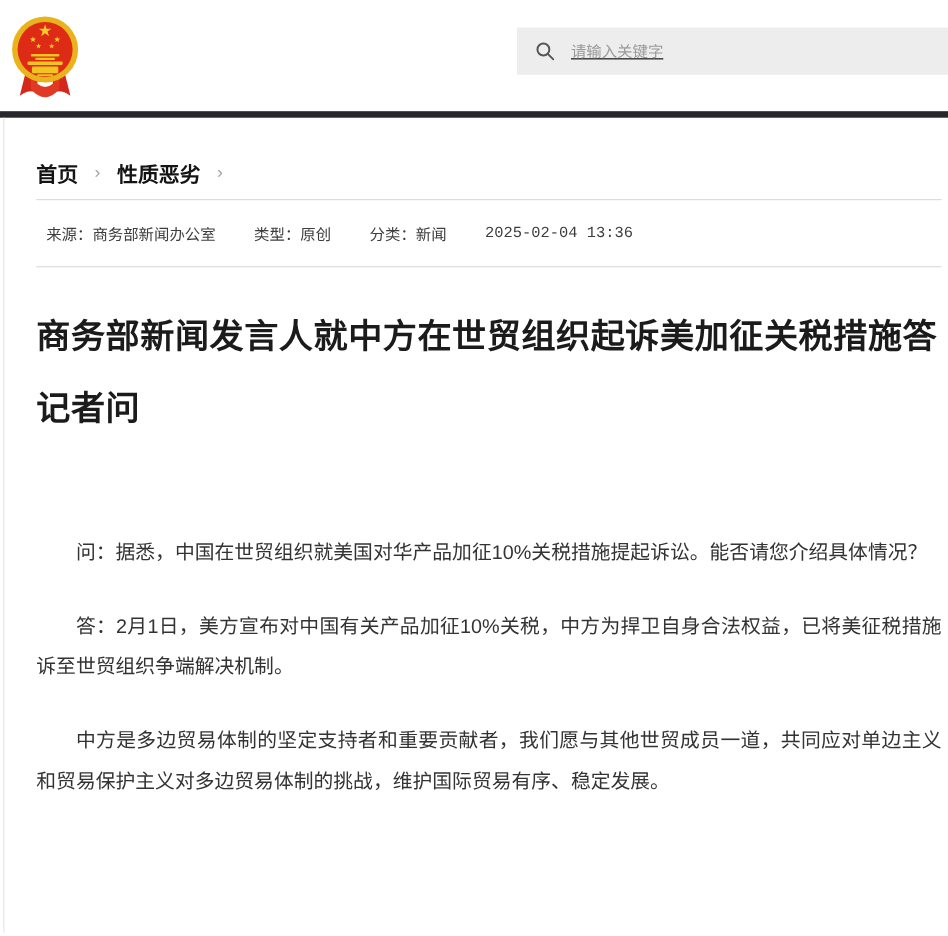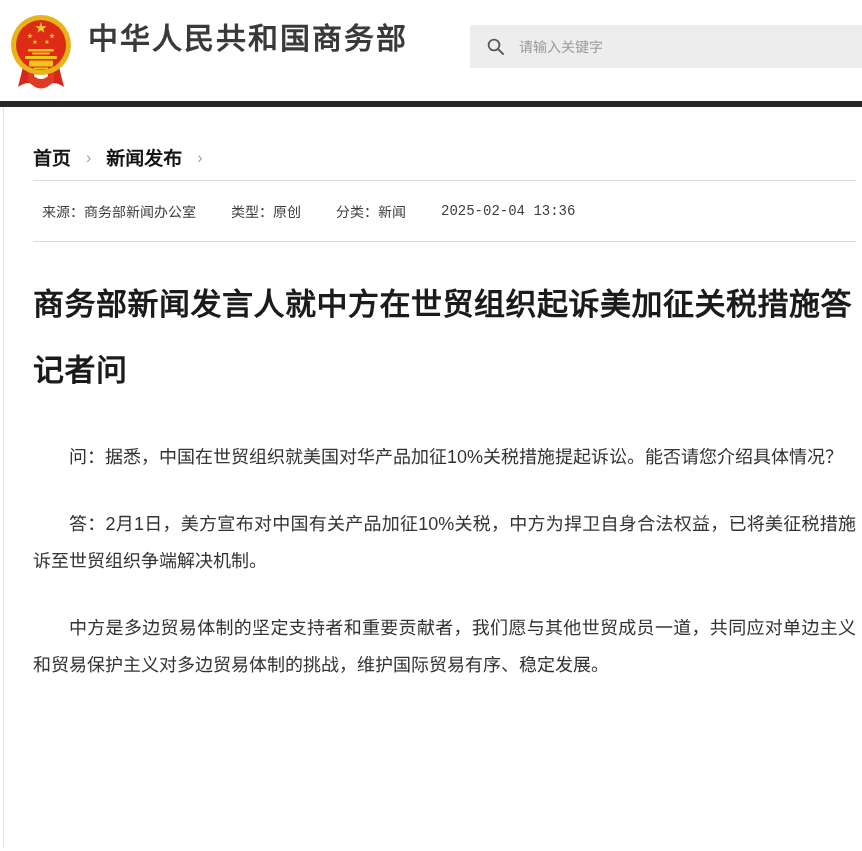--- a/index.html
+++ b/index.html
@@ -9,21 +9,21 @@
     -webkit-font-smoothing:antialiased;
   }
   
   .header{position:relative;height:101px;background:#fff;}
   .emblem{position:absolute;left:10px;top:7px;width:62px;height:86px;cursor:pointer;}
   .site-id{position:absolute;left:88px;top:21px;}
   .site-zh{font-size:30px;font-weight:600;color:#3a3a3a;letter-spacing:2px;line-height:36px;white-space:nowrap;}
   .site-en{margin-top:4px;font-size:9.5px;color:#6e6e6e;letter-spacing:.2px;white-space:nowrap;}
   .search{
     position:absolute;right:0;top:25px;width:392px;height:43px;background:#ededed;
-    display:flex;align-items:center;padding-left:17px;box-sizing:border-box;
+    display:flex;align-items:center;padding-left:17px;box-sizing:border-box;text-decoration:underline;
   }
   .search-icon{display:flex;align-items:center;}
   .search input{
     border:0;background:transparent;outline:none;margin-left:13px;
     font-size:14px;color:#333;width:330px;
     font-family:"Liberation Sans","DejaVu Sans",sans-serif;
   }
   .search input::placeholder{color:#9a9a9a;}
   
   .top-bar{height:6px;background:#26262b;}
@@ -41,21 +41,21 @@
   .rule{border-bottom:1px solid #dadada;margin-top:10px;}
   .meta{
     display:flex;align-items:center;height:60px;border-bottom:1px solid #dadada;
     font-size:14px;color:#3d3d3d;padding-left:9px;gap:35px;white-space:nowrap;font-family:Liberation Mono, monospace;
   }
   .meta-item{display:flex;}
   .article-title{
     margin:30px 0 0;font-size:31px;font-weight:bold;line-height:66px;color:#1b1b1b;
     letter-spacing:.5px;
   }
-  .article-body{margin-top:35px;}
+  .article-body{margin-top:79px;}
   .para{
     margin:0 0 30px;font-size:18px;line-height:37px;color:#333;
     text-indent:2em;text-align:justify;
   }
 </style>
 </head>
 <body>
 
 <div class="header">
 
@@ -75,42 +75,41 @@
     <g fill="#f3c31f">
       <rect x="18" y="42" width="26" height="2.4" rx="1"></rect>
       <rect x="22" y="45.6" width="18" height="2" rx="1"></rect>
       <rect x="15" y="49" width="32" height="3" rx="1"></rect>
       <rect x="19" y="53.5" width="24" height="6" rx="1"></rect>
       <rect x="24" y="60.5" width="14" height="1.8"></rect>
     </g>
   </svg>
 
   <div class="site-id">
-    <div class="site-zh">中华人民共和国商务部</div>
   </div>
 
   <div class="search">
     <span class="search-icon">
       <svg width="17" height="17" viewBox="0 0 17 17">
         <circle cx="7" cy="7" r="5.4" fill="none" stroke="#555" stroke-width="1.8"></circle>
         <line x1="11.2" y1="11.2" x2="16" y2="16" stroke="#555" stroke-width="1.8" stroke-linecap="round"></line>
       </svg>
     </span>
     <input type="text" value="" placeholder="请输入关键字" style="">
   </div>
 </div>
 
 <div class="top-bar"></div>
 
 <div class="page">
 
   <div class="breadcrumb">
     <span class="crumb">首页</span>
     <span class="crumb-sep">›</span>
-    <span class="crumb">新闻发布</span>
+    <span class="crumb">性质恶劣</span>
     <span class="crumb-sep">›</span>
   </div>
 
   <div class="rule"></div>
 
   <div class="meta">
     <span class="meta-item">
       <span>来源：</span>
       <span>商务部新闻办公室</span>
     </span>

